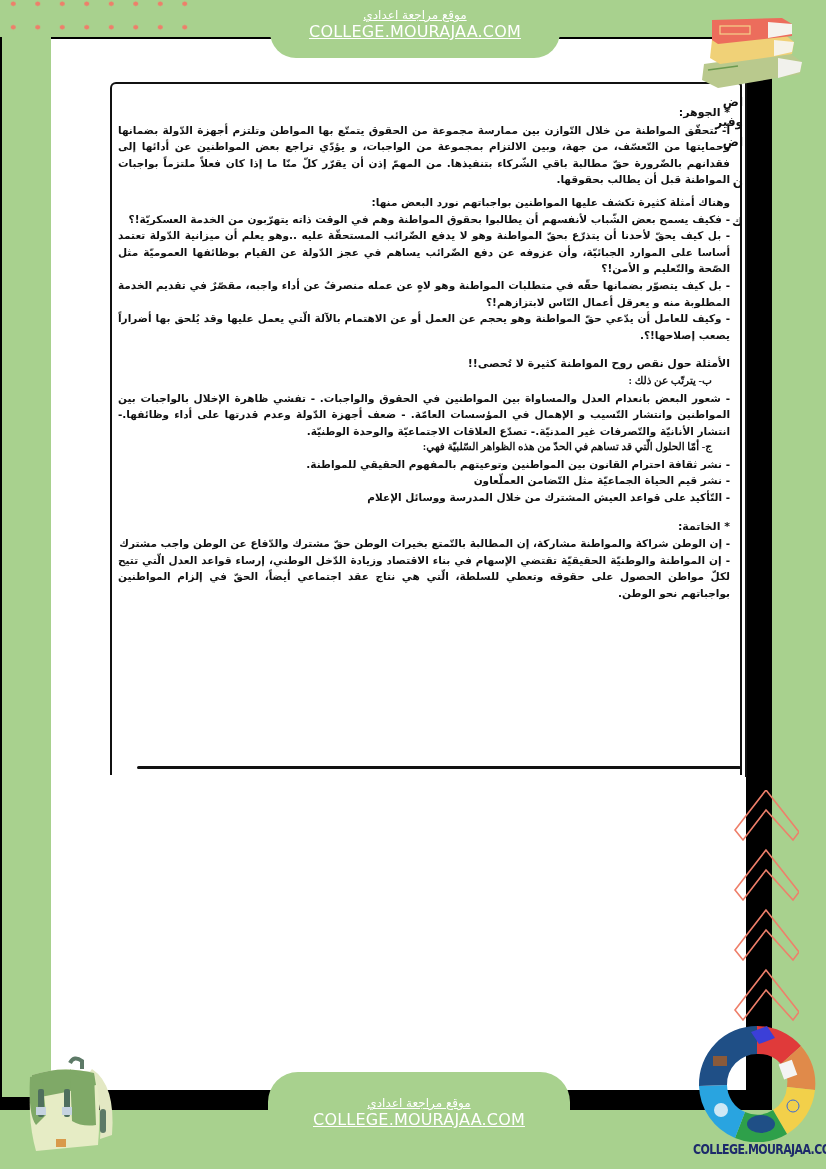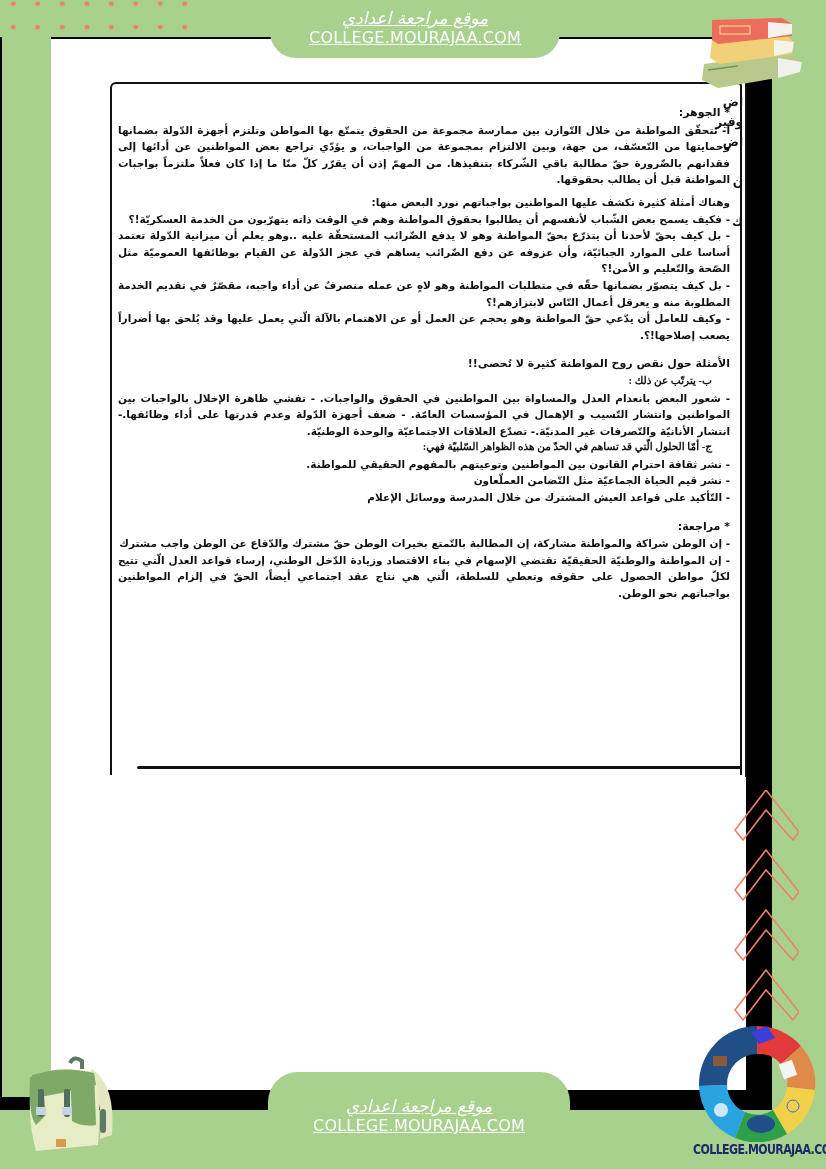--- a/index.html
+++ b/index.html
@@ -74,21 +74,21 @@
     .banner-top {
       position: absolute; left: 270px; top: 0; width: 290px; height: 58px;
       background: #a8d18e; border-radius: 0 0 26px 26px;
       text-align: center; color: #fff;
     }
     .banner-bottom {
       position: absolute; left: 268px; top: 1072px; width: 302px; height: 97px;
       background: #a8d18e; border-radius: 30px 30px 0 0;
       text-align: center; color: #fff;
     }
-    .banner-ar { font-family: "DejaVu Sans", sans-serif; font-size: 17px; text-decoration: underline; direction: rtl; display: block; font-style: italic; }
+    .banner-ar { font-family: "DejaVu Sans", sans-serif; font-size: 12px; text-decoration: underline; direction: rtl; display: block; }
     .banner-en { font-family: "DejaVu Sans", sans-serif; font-size: 16px; text-decoration: underline; display: block; letter-spacing: 0.2px; }
     .banner-top .banner-ar { margin-top: 8px; }
     .banner-bottom .banner-ar { margin-top: 24px; }
     
     .chevrons { position: absolute; left: 733px; top: 790px; width: 66px; height: 240px; }
     
     .logo-wheel { position: absolute; left: 694px; top: 1022px; width: 126px; height: 120px; }
     .logo-text {
       position: absolute; left: 693px; top: 1143px; width: 130px; text-align: center;
       font-family: "DejaVu Sans", sans-serif; font-weight: bold; font-size: 11px; color: #1d2a6b;
@@ -130,21 +130,21 @@
   <p>- بل كيف يحقّ لأحدنا أن يتذرّع بحقّ المواطنة وهو لا يدفع الضّرائب المستحقّة عليه ..وهو يعلم أن ميزانية الدّولة تعتمد أساسا على الموارد الجبائيّة، وأن عزوفه عن دفع الضّرائب يساهم في عجز الدّولة عن القيام بوظائفها العموميّة مثل الصّحة والتّعليم و الأمن!؟</p>
   <p>- بل كيف يتصوّر بضمانها حقّه في متطلبات المواطنة وهو لاهٍ عن عمله منصرفٌ عن أداء واجبه، مقصّرٌ في تقديم الخدمة المطلوبة منه و يعرقل أعمال النّاس لابتزازهم!؟</p>
   <p>- وكيف للعامل أن يدّعي حقّ المواطنة وهو يحجم عن العمل أو عن الاهتمام بالآلة الّتي يعمل عليها وقد يُلحق بها أضراراً يصعب إصلاحها!؟.</p>
   <p class="heading">الأمثلة حول نقص روح المواطنة كثيرة لا تُحصى!!</p>
   <p class="indent">ب- يترتّب عن ذلك :</p>
   <p>- شعور البعض بانعدام العدل والمساواة بين المواطنين في الحقوق والواجبات. - تفشي ظاهرة الإخلال بالواجبات بين المواطنين وانتشار التّسيب و الإهمال في المؤسسات العامّة. - ضعف أجهزة الدّولة وعدم قدرتها على أداء وظائفها.- انتشار الأنانيّة والتّصرفات غير المدنيّة.- تصدّع العلاقات الاجتماعيّة والوحدة الوطنيّة.</p>
   <p class="indent">ج- أمّا الحلول الّتي قد تساهم في الحدّ من هذه الظواهر السّلبيّة فهي:</p>
   <p>- نشر ثقافة احترام القانون بين المواطنين وتوعيتهم بالمفهوم الحقيقي للمواطنة.</p>
   <p>- نشر قيم الحياة الجماعيّة مثل التّضامن العملّعاون</p>
   <p>- التّأكيد على قواعد العيش المشترك من خلال المدرسة ووسائل الإعلام</p>
-  <p class="heading">* مراجعة:</p>
+  <p class="heading">* الخاتمة:</p>
   <p>- إن الوطن شراكة والمواطنة مشاركة، إن المطالبة بالتّمتع بخيرات الوطن حقّ مشترك والدّفاع عن الوطن واجب مشترك</p>
   <p>- إن المواطنة والوطنيّة الحقيقيّة تقتضي الإسهام في بناء الاقتصاد وزيادة الدّخل الوطني، إرساء قواعد العدل الّتي تتيح لكلّ مواطن الحصول على حقوقه وتعطي للسلطة، الّتي هي نتاج عقد اجتماعي أيضاً، الحقّ في إلزام المواطنين بواجباتهم نحو الوطن.</p>
 </div>
 
 <div class="banner-top">
   <span class="banner-ar">موقع مراجعة اعدادي</span>
   <span class="banner-en">COLLEGE.MOURAJAA.COM</span>
 </div>
 
 <div class="banner-bottom">

